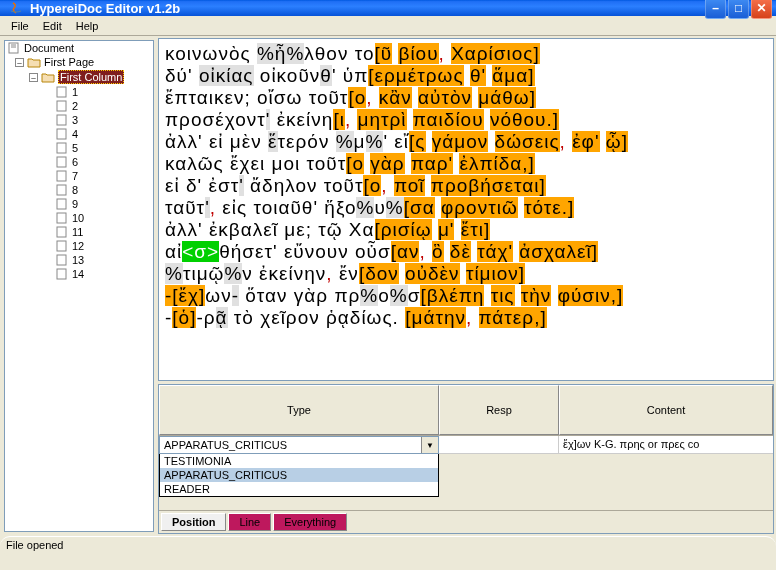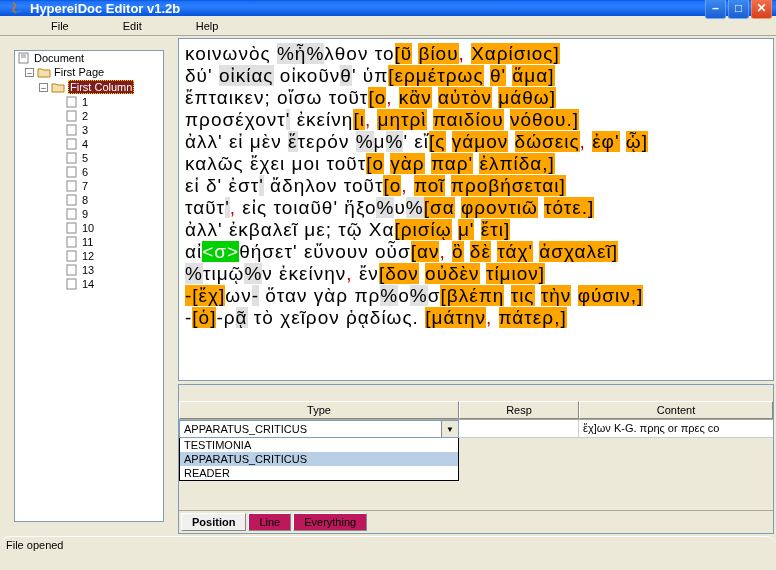--- a/index.html
+++ b/index.html
@@ -7,42 +7,42 @@
 
 .titlebar { height: 16px; background: linear-gradient(to bottom, #0058e0 0%, #1f6ff5 10%, #2b7fff 40%, #0653d8 100%); color: white; display: flex; align-items: center; padding: 0 4px; }
 .titlebar .java-icon { width: 16px; height: 16px; margin: 0 4px; display: inline-flex; align-items: center; justify-content: center;}
 .titlebar .title { font-weight: bold; font-size: 13px; flex: 1; padding-left: 2px;}
 .titlebar .win-btns { display: flex; gap: 2px; }
 .titlebar .win-btn { width: 21px; height: 21px; border-radius: 3px; border: 1px solid #fff4; display: flex; align-items: center; justify-content: center; font-weight: bold; font-size: 12px;}
 .win-min, .win-max { background: linear-gradient(#3f8cf3,#1a5ed6); color:white;}
 .win-close { background: linear-gradient(#f5714c,#d6411a); color:white;}
 
 .menubar { height: 20px; background: #ece9d8; display: flex; align-items: center; padding: 0 4px; border-bottom: 1px solid #aca899; }
-.menubar .menu-item { padding: 2px 7px; cursor: default; margin-left: 40px; }
+.menubar .menu-item { padding: 2px 7px; cursor: default; }
 
 .main { display: flex; height: 500px; }
-.sidebar { width: 150px; background: white; border: 1px solid #7f9db9; margin: 14px; overflow: auto; }
+.sidebar { width: 150px; background: white; border: 1px solid #7f9db9; margin: 4px; overflow: auto; }
 .tree-node { display: flex; align-items: center; padding: 1px 2px; cursor: default; white-space: nowrap;}
 .tree-toggle { width: 9px; height: 9px; border: 1px solid #888; font-size: 8px; line-height:7px; text-align:center; margin-right: 3px; background:white;}
 .tree-spacer { display:inline-block; }
 .tree-icon { width: 14px; height: 12px; margin-right: 3px; display:inline-flex;}
 .folder-icon svg, .doc-icon svg { width:14px; height:12px;}
 .tree-selected { background: #7f1d1d; color: white; border: 1px dotted #ffcc00; padding: 0 1px;}
 
 .content { flex: 1; display: flex; flex-direction: column; margin: 2px 2px 2px 0; }
 .text-panel { flex: 1; background: white; border: 1px solid #7f9db9; padding: 4px 6px; font-family: Arial, sans-serif; font-size: 19px; line-height: 22px; overflow: hidden; letter-spacing: 1px;}
 .text-panel .ln { white-space: nowrap; }
 .hl-y { background: #ffa500; }
 .hl-g { background: #e0e0e0; }
 .hl-grn { background: #00d000; color:white;}
 .red { color: #c00000; }
 
 .bottom-panel { height: 150px; border: 1px solid #7f9db9; background: #ece9d8; margin-top: 3px; display:flex; flex-direction:column;}
 .table-head { display: flex; background: #ece9d8; border-bottom: 1px solid #aca899;}
-.th { flex:1; border: 1px solid #f5f5f5; border-right-color:#888; border-bottom-color:#888; border-top-color:#fff; border-left-color:#fff; text-align:center; padding: 2px; font-size:11px;margin-top:16px;}
+.th { flex:1; border: 1px solid #f5f5f5; border-right-color:#888; border-bottom-color:#888; border-top-color:#fff; border-left-color:#fff; text-align:center; padding: 18px; font-size:11px;}
 .th-type { flex: 0 0 280px;}
 .th-resp { flex: 0 0 120px;}
 .combo-row { display:flex; background:white;}
 .combo { flex: 0 0 280px; display:flex; border:1px solid #7f9db9;}
 .combo-text { flex:1; padding: 2px 4px; font-size:11px;}
 .combo-btn { width:17px; background:#ece9d8; border-left:1px solid #888; display:flex; align-items:center; justify-content:center; font-size:8px;}
 .combo-options { flex:0 0 280px; background:white; border:1px solid #000; border-top:none;}
 .combo-opt { padding: 1px 4px; font-size:11px;}
 .combo-opt.sel { background:#b8cfe5;}
 .content-cell { flex:1; padding: 2px 4px; font-size:11px; background:white; border-bottom:1px solid #ccc;}

